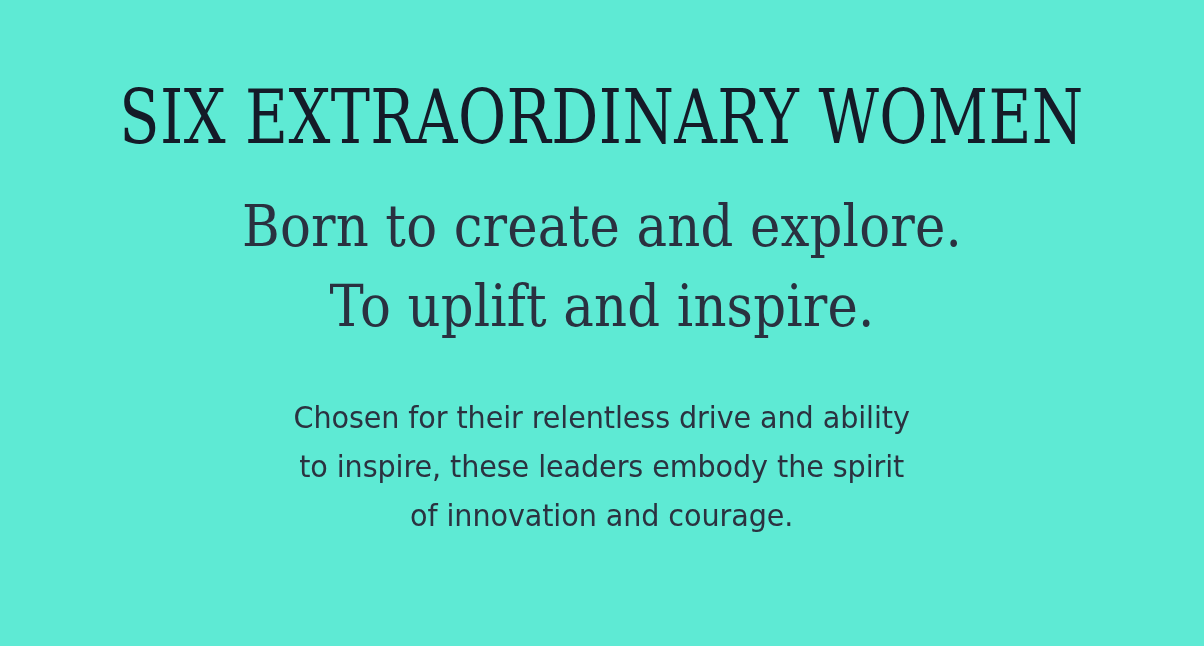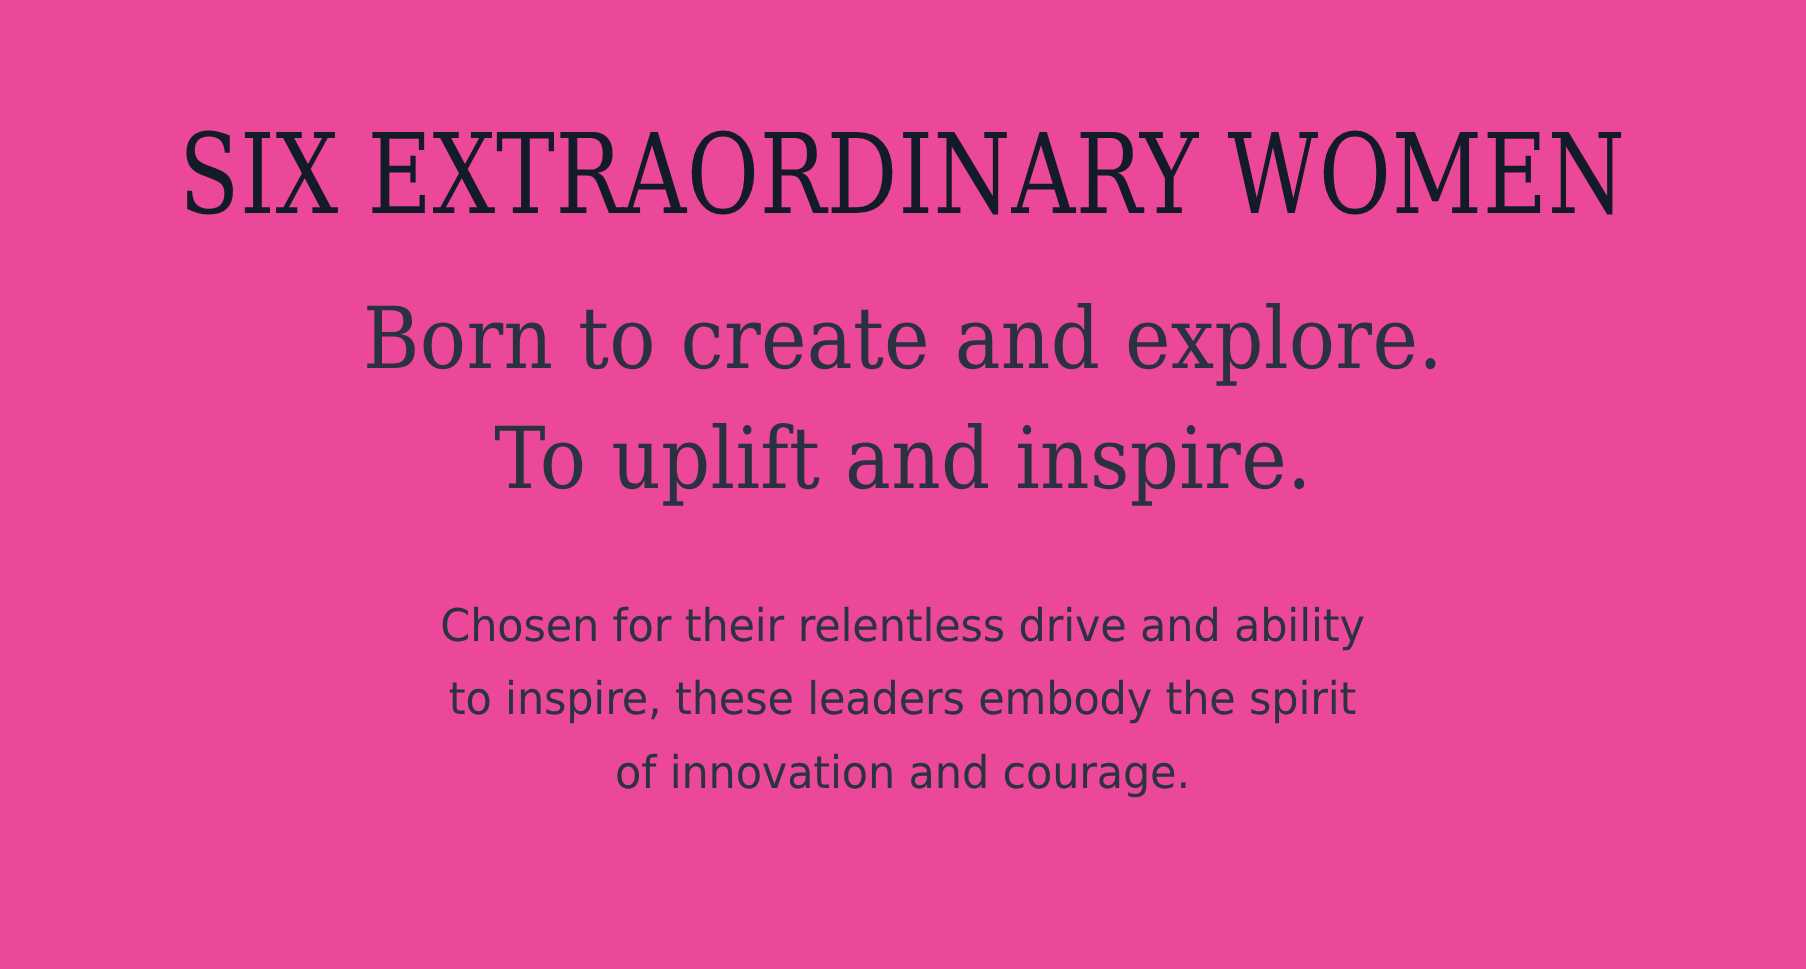--- a/index.html
+++ b/index.html
@@ -14,21 +14,21 @@
     overflow: hidden;
     background: #ffffff;
     font-family: "Liberation Sans", sans-serif;
     -webkit-font-smoothing: antialiased;
   }
 
   .hero {
     box-sizing: border-box;
     width: 1204px;
     height: 646px;
-    background: #ec4899;
+    background: #5eead4;
     display: flex;
     flex-direction: column;
     align-items: center;
     padding-top: 74px;
   }
 
   
   .hero-headline {
     margin: 0;
     padding: 0;

